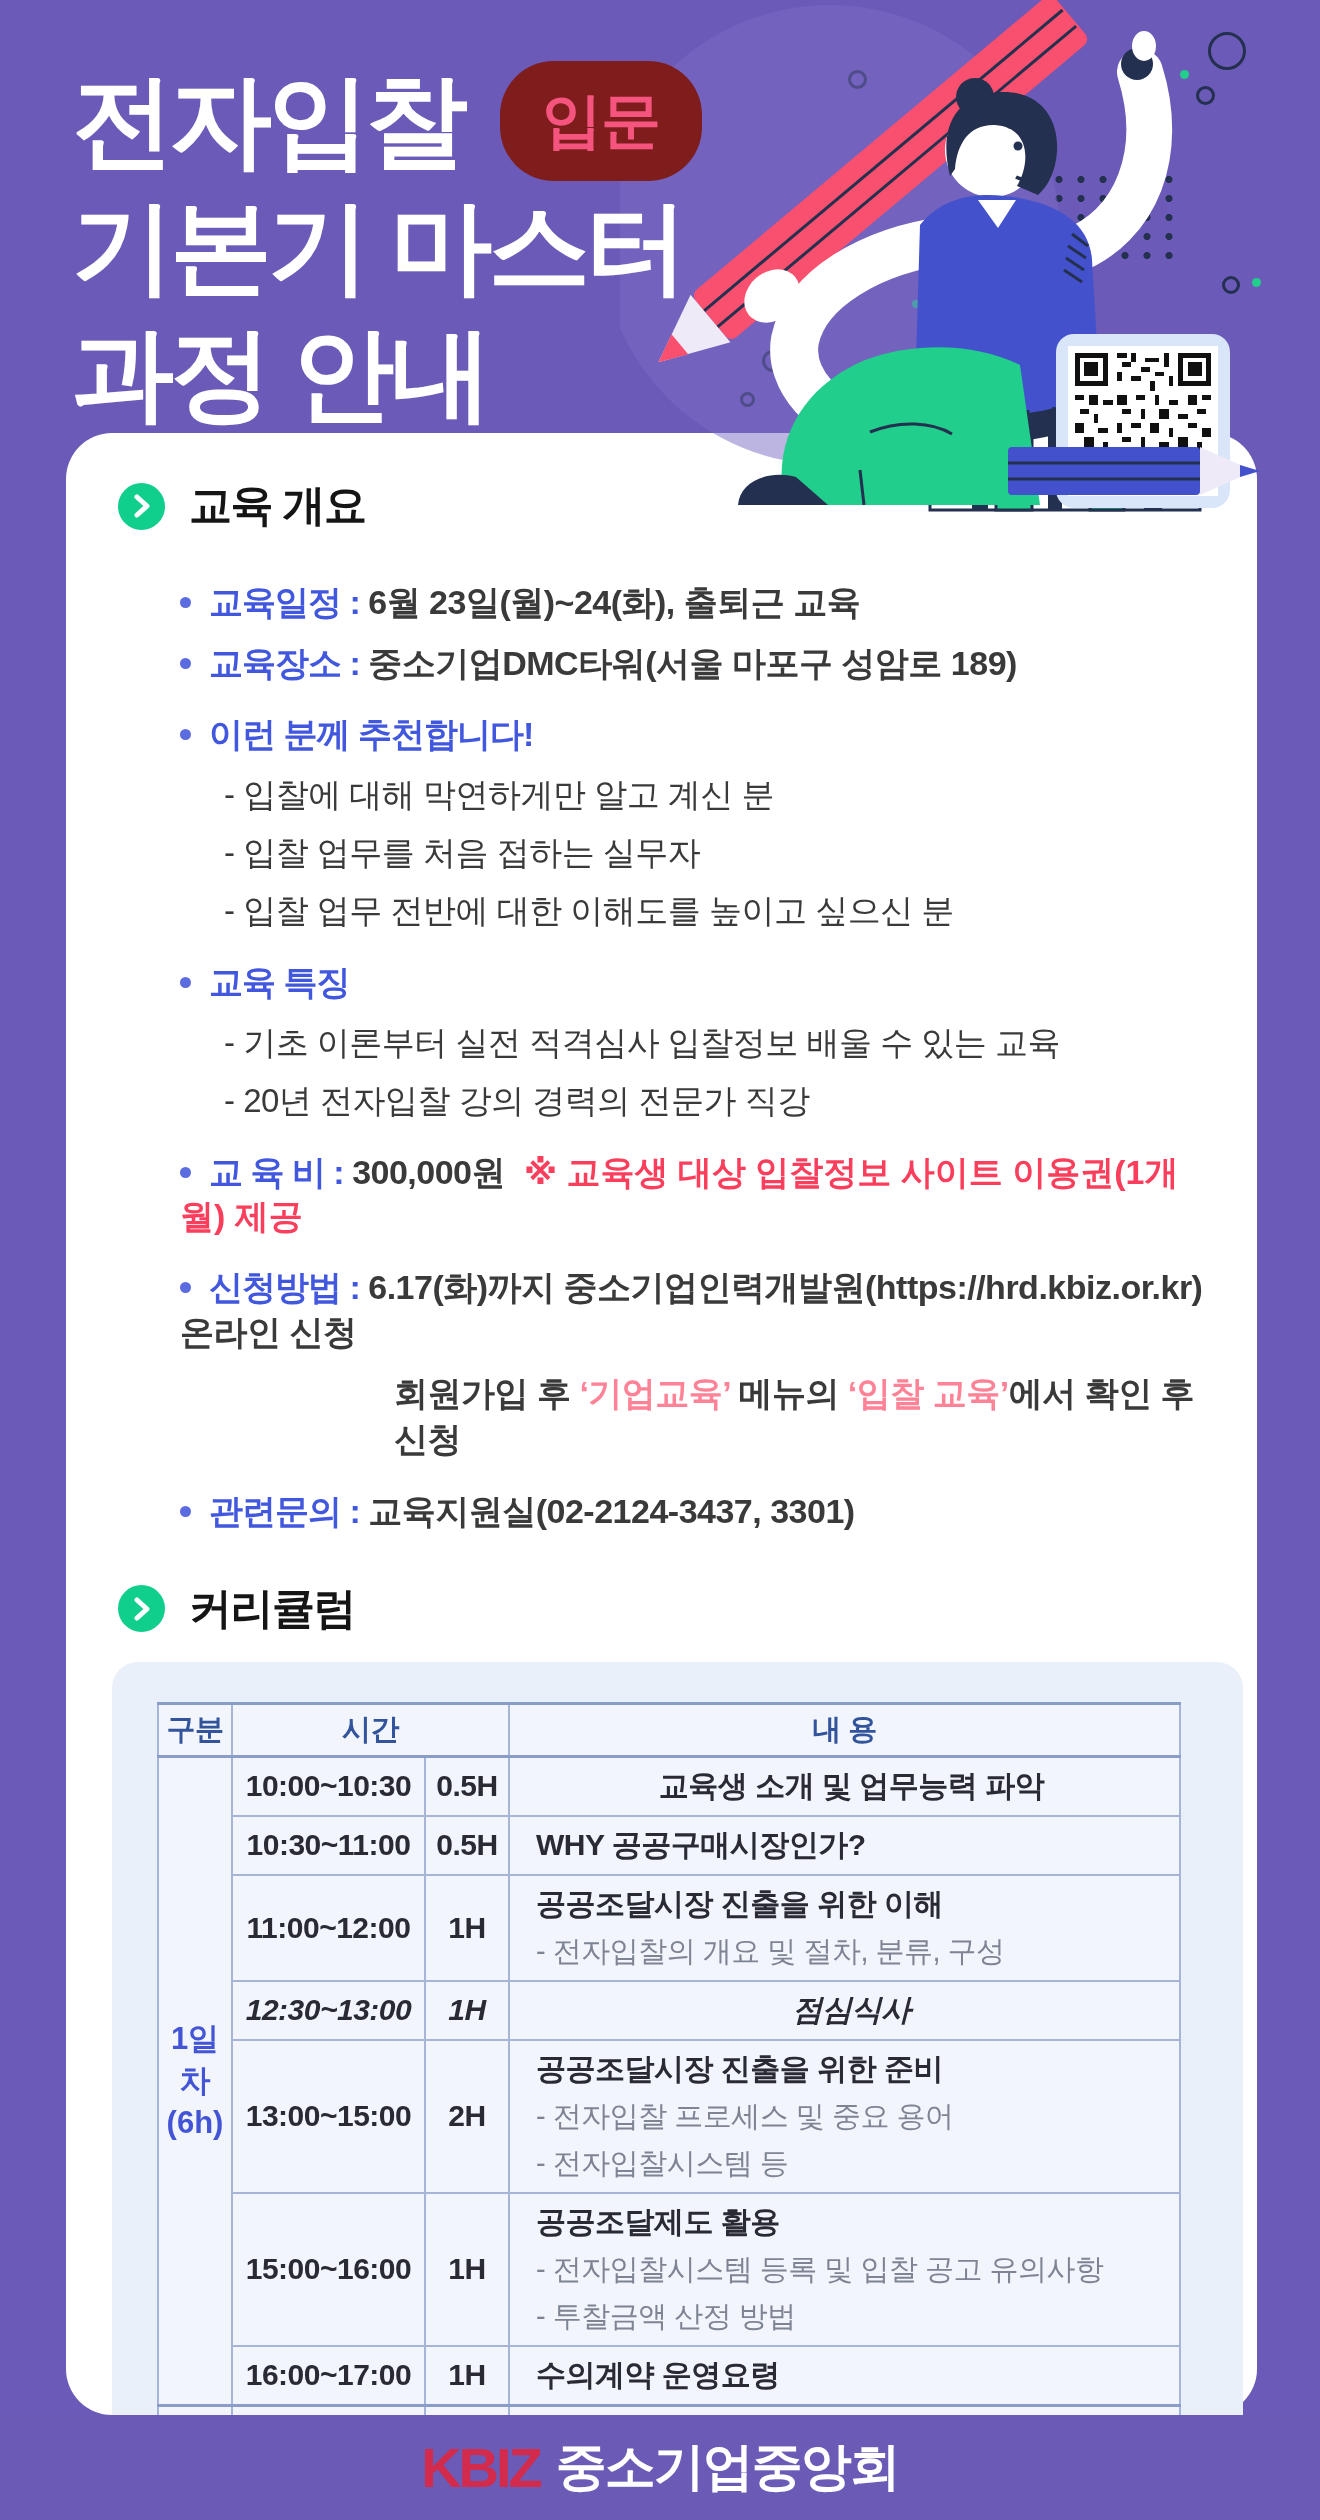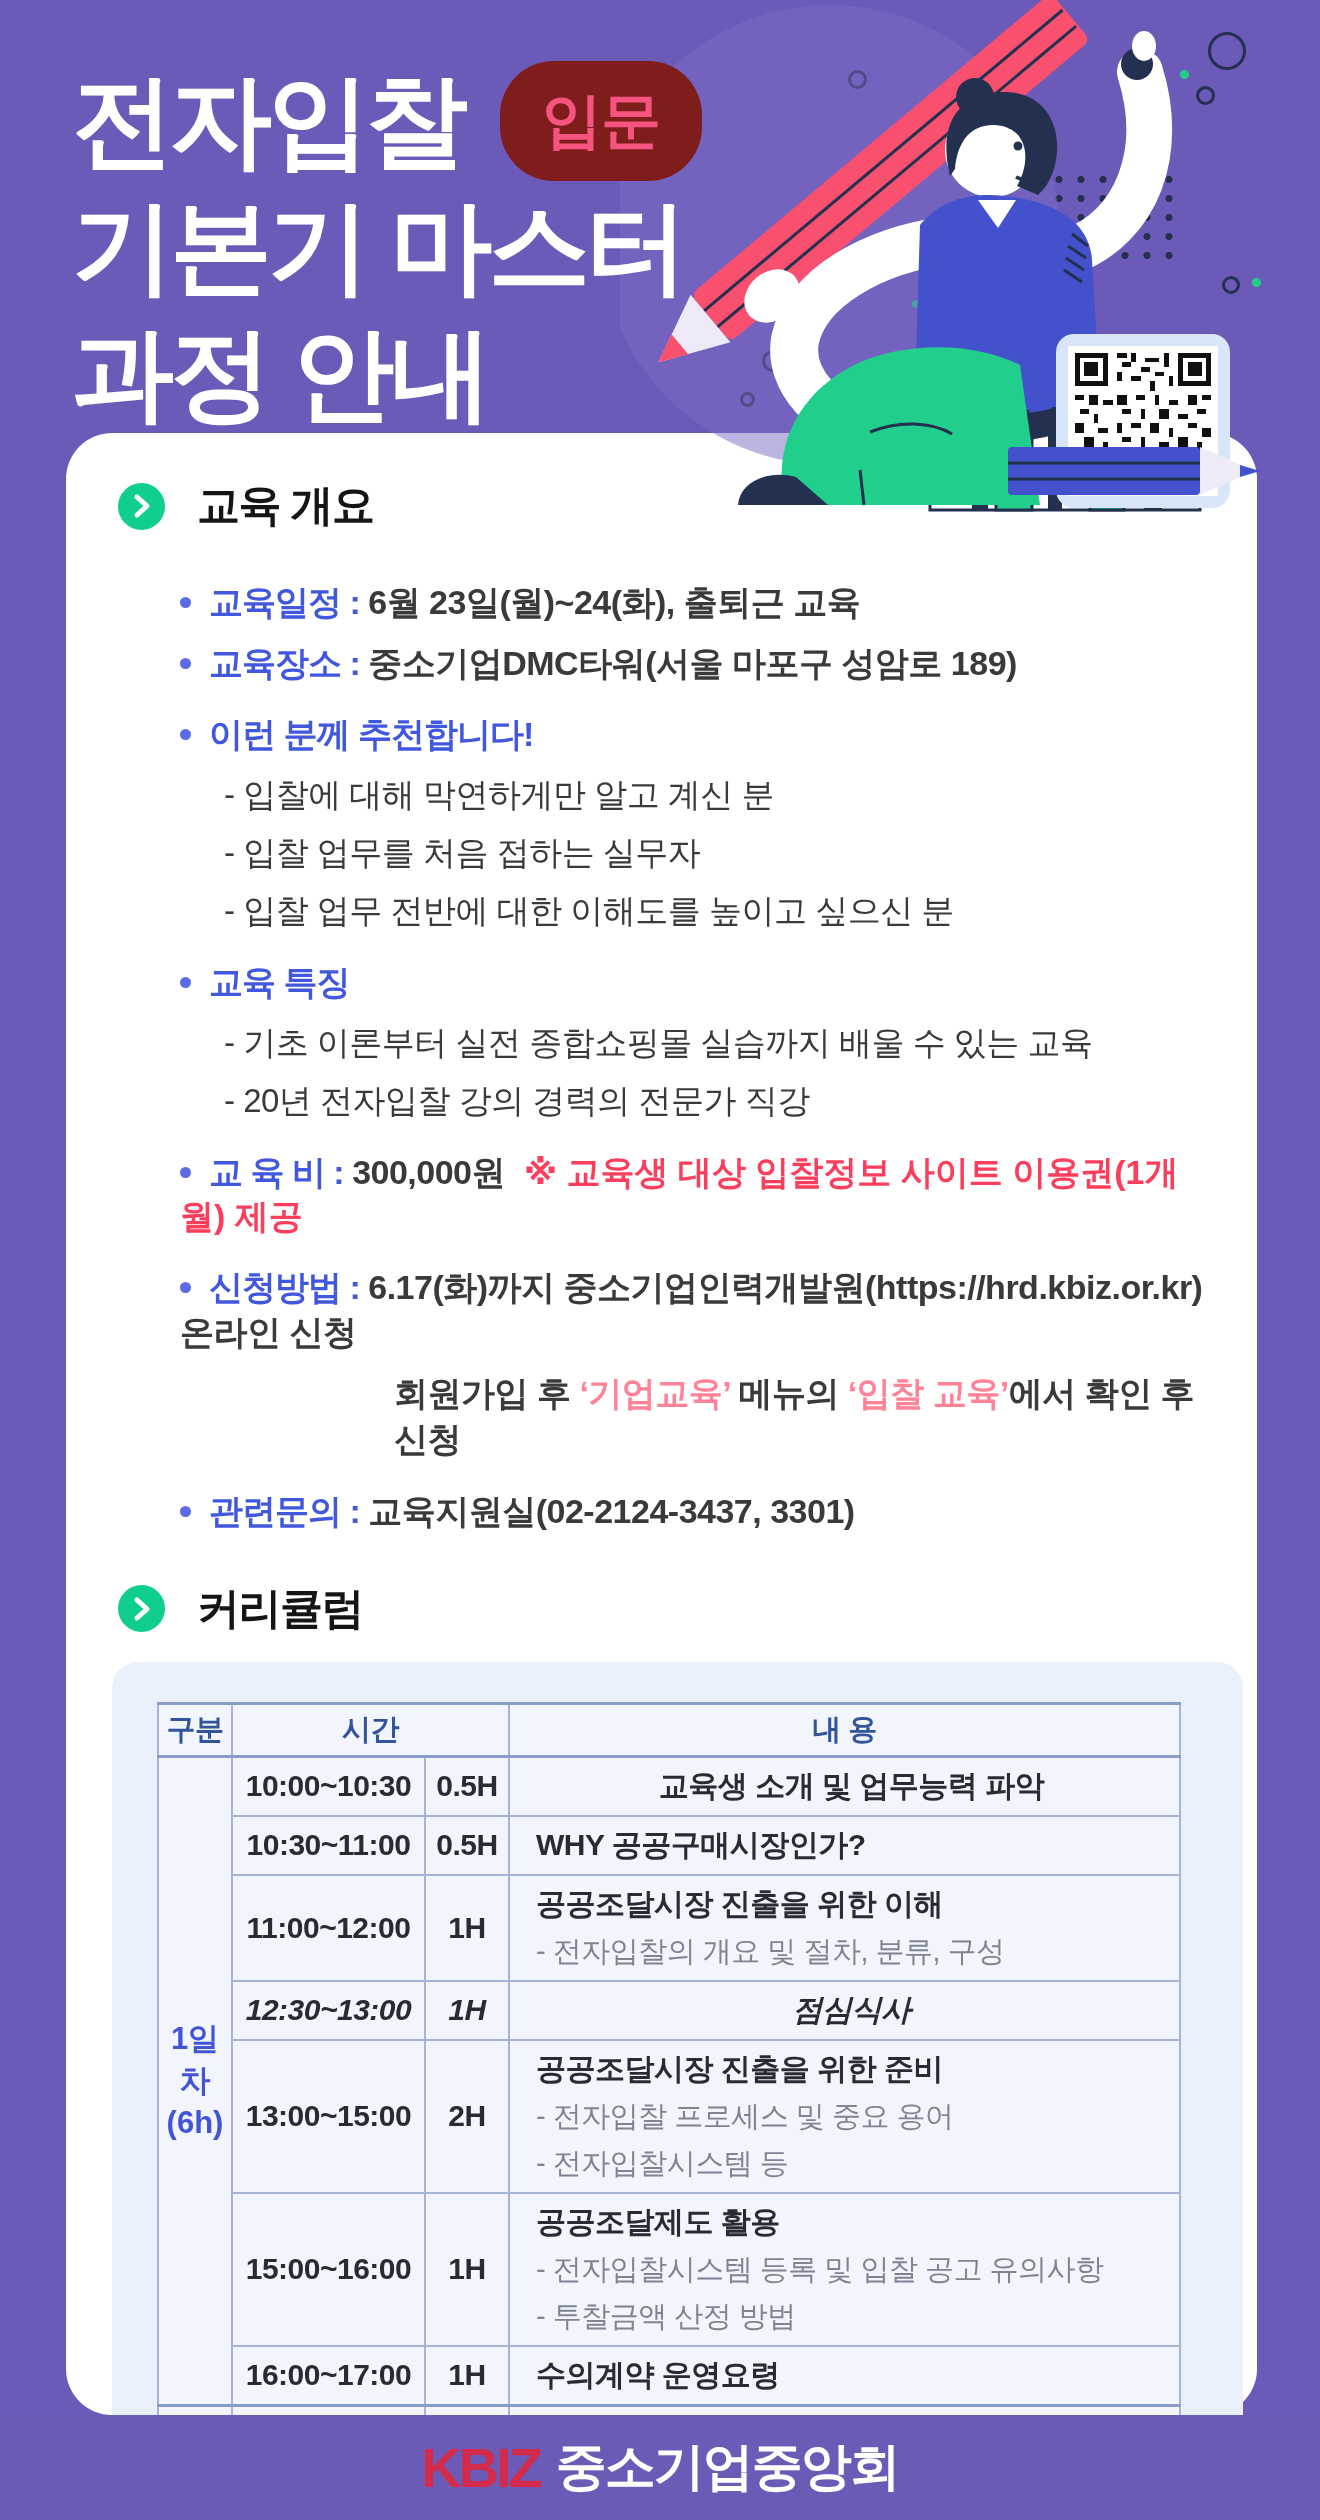--- a/index.html
+++ b/index.html
@@ -24,21 +24,21 @@
   .illu{position:absolute;left:620px;top:0;width:660px;height:515px;z-index:3;}
   .pencil2{position:absolute;left:1008px;top:438px;width:256px;height:66px;z-index:6;}
   
   .qr{position:absolute;left:1056px;top:334px;width:174px;height:174px;background:#D9E6F9;
     border-radius:18px;z-index:5;display:flex;align-items:center;justify-content:center;}
   .qr-in{width:150px;height:150px;background:#fff;display:flex;align-items:center;justify-content:center;}
   .qr-svg{width:136px;height:136px;}
   
   .card{position:absolute;left:66px;top:433px;width:1191px;height:1982px;background:#fff;
     border-radius:46px;z-index:1;box-sizing:border-box;padding:44px 52px 0 52px;}
-  .sec{display:flex;align-items:center;gap:32px;}
+  .sec{display:flex;align-items:center;gap:24px;}
   .sec-ico{width:47px;height:47px;border-radius:50%;background:#10CE8C;flex:0 0 auto;
     display:flex;align-items:center;justify-content:center;}
   .sec-title{font-size:43px;font-weight:800;color:#151515;letter-spacing:-1.5px;}
   .sec2{margin-top:46px;}
   
   .ov{margin:45px 0 0 62px;color:#3A3A3A;}
   .ov-item{margin:0 0 16px 0;font-size:34px;line-height:1.32;font-weight:700;}
   .dot{display:inline-block;width:11px;height:11px;border-radius:50%;background:#5B6BE0;
     margin-right:18px;vertical-align:6px;}
   .lbl{color:#4157DE;font-weight:700;letter-spacing:-1px;}
@@ -198,21 +198,21 @@
     <p class="ov-item"><span class="dot"></span><span class="lbl">교육일정</span><span class="lbl"> : </span><span class="txt">6월 23일(월)~24(화), 출퇴근 교육</span></p>
 
     <p class="ov-item"><span class="dot"></span><span class="lbl">교육장소</span><span class="lbl"> : </span><span class="txt">중소기업DMC타워(서울 마포구 성암로 189)</span></p>
 
     <p class="ov-item gap-top"><span class="dot"></span><span class="lbl">이런 분께 추천합니다!</span></p>
     <div class="sub">- 입찰에 대해 막연하게만 알고 계신 분</div>
     <div class="sub">- 입찰 업무를 처음 접하는 실무자</div>
     <div class="sub">- 입찰 업무 전반에 대한 이해도를 높이고 싶으신 분</div>
 
     <p class="ov-item gap-top"><span class="dot"></span><span class="lbl">교육 특징</span></p>
-    <div class="sub">- 기초 이론부터 실전 종합쇼핑몰 실습까지 배울 수 있는 교육</div>
+    <div class="sub">- 기초 이론부터 실전 적격심사 입찰정보 배울 수 있는 교육</div>
     <div class="sub">- 20년 전자입찰 강의 경력의 전문가 직강</div>
 
     <p class="ov-item gap-top"><span class="dot"></span><span class="lbl">교 육 비</span><span class="lbl"> : </span><span class="txt">300,000원</span>&nbsp;&nbsp;<span class="red">※ 교육생 대상 입찰정보 사이트 이용권(1개월) 제공</span></p>
 
     <p class="ov-item gap-top"><span class="dot"></span><span class="lbl">신청방법</span><span class="lbl"> : </span><span class="txt">6.17(화)까지 중소기업인력개발원(https://hrd.kbiz.or.kr) 온라인 신청</span></p>
     <div class="ov-cont"><span>회원가입 후 </span><span class="pink">‘기업교육’</span><span> 메뉴의 </span><span class="pink">‘입찰 교육’</span><span>에서 확인 후 신청</span></div>
 
     <p class="ov-item gap-top"><span class="dot"></span><span class="lbl">관련문의</span><span class="lbl"> : </span><span class="txt">교육지원실(02-2124-3437, 3301)</span></p>
   </div>
 

